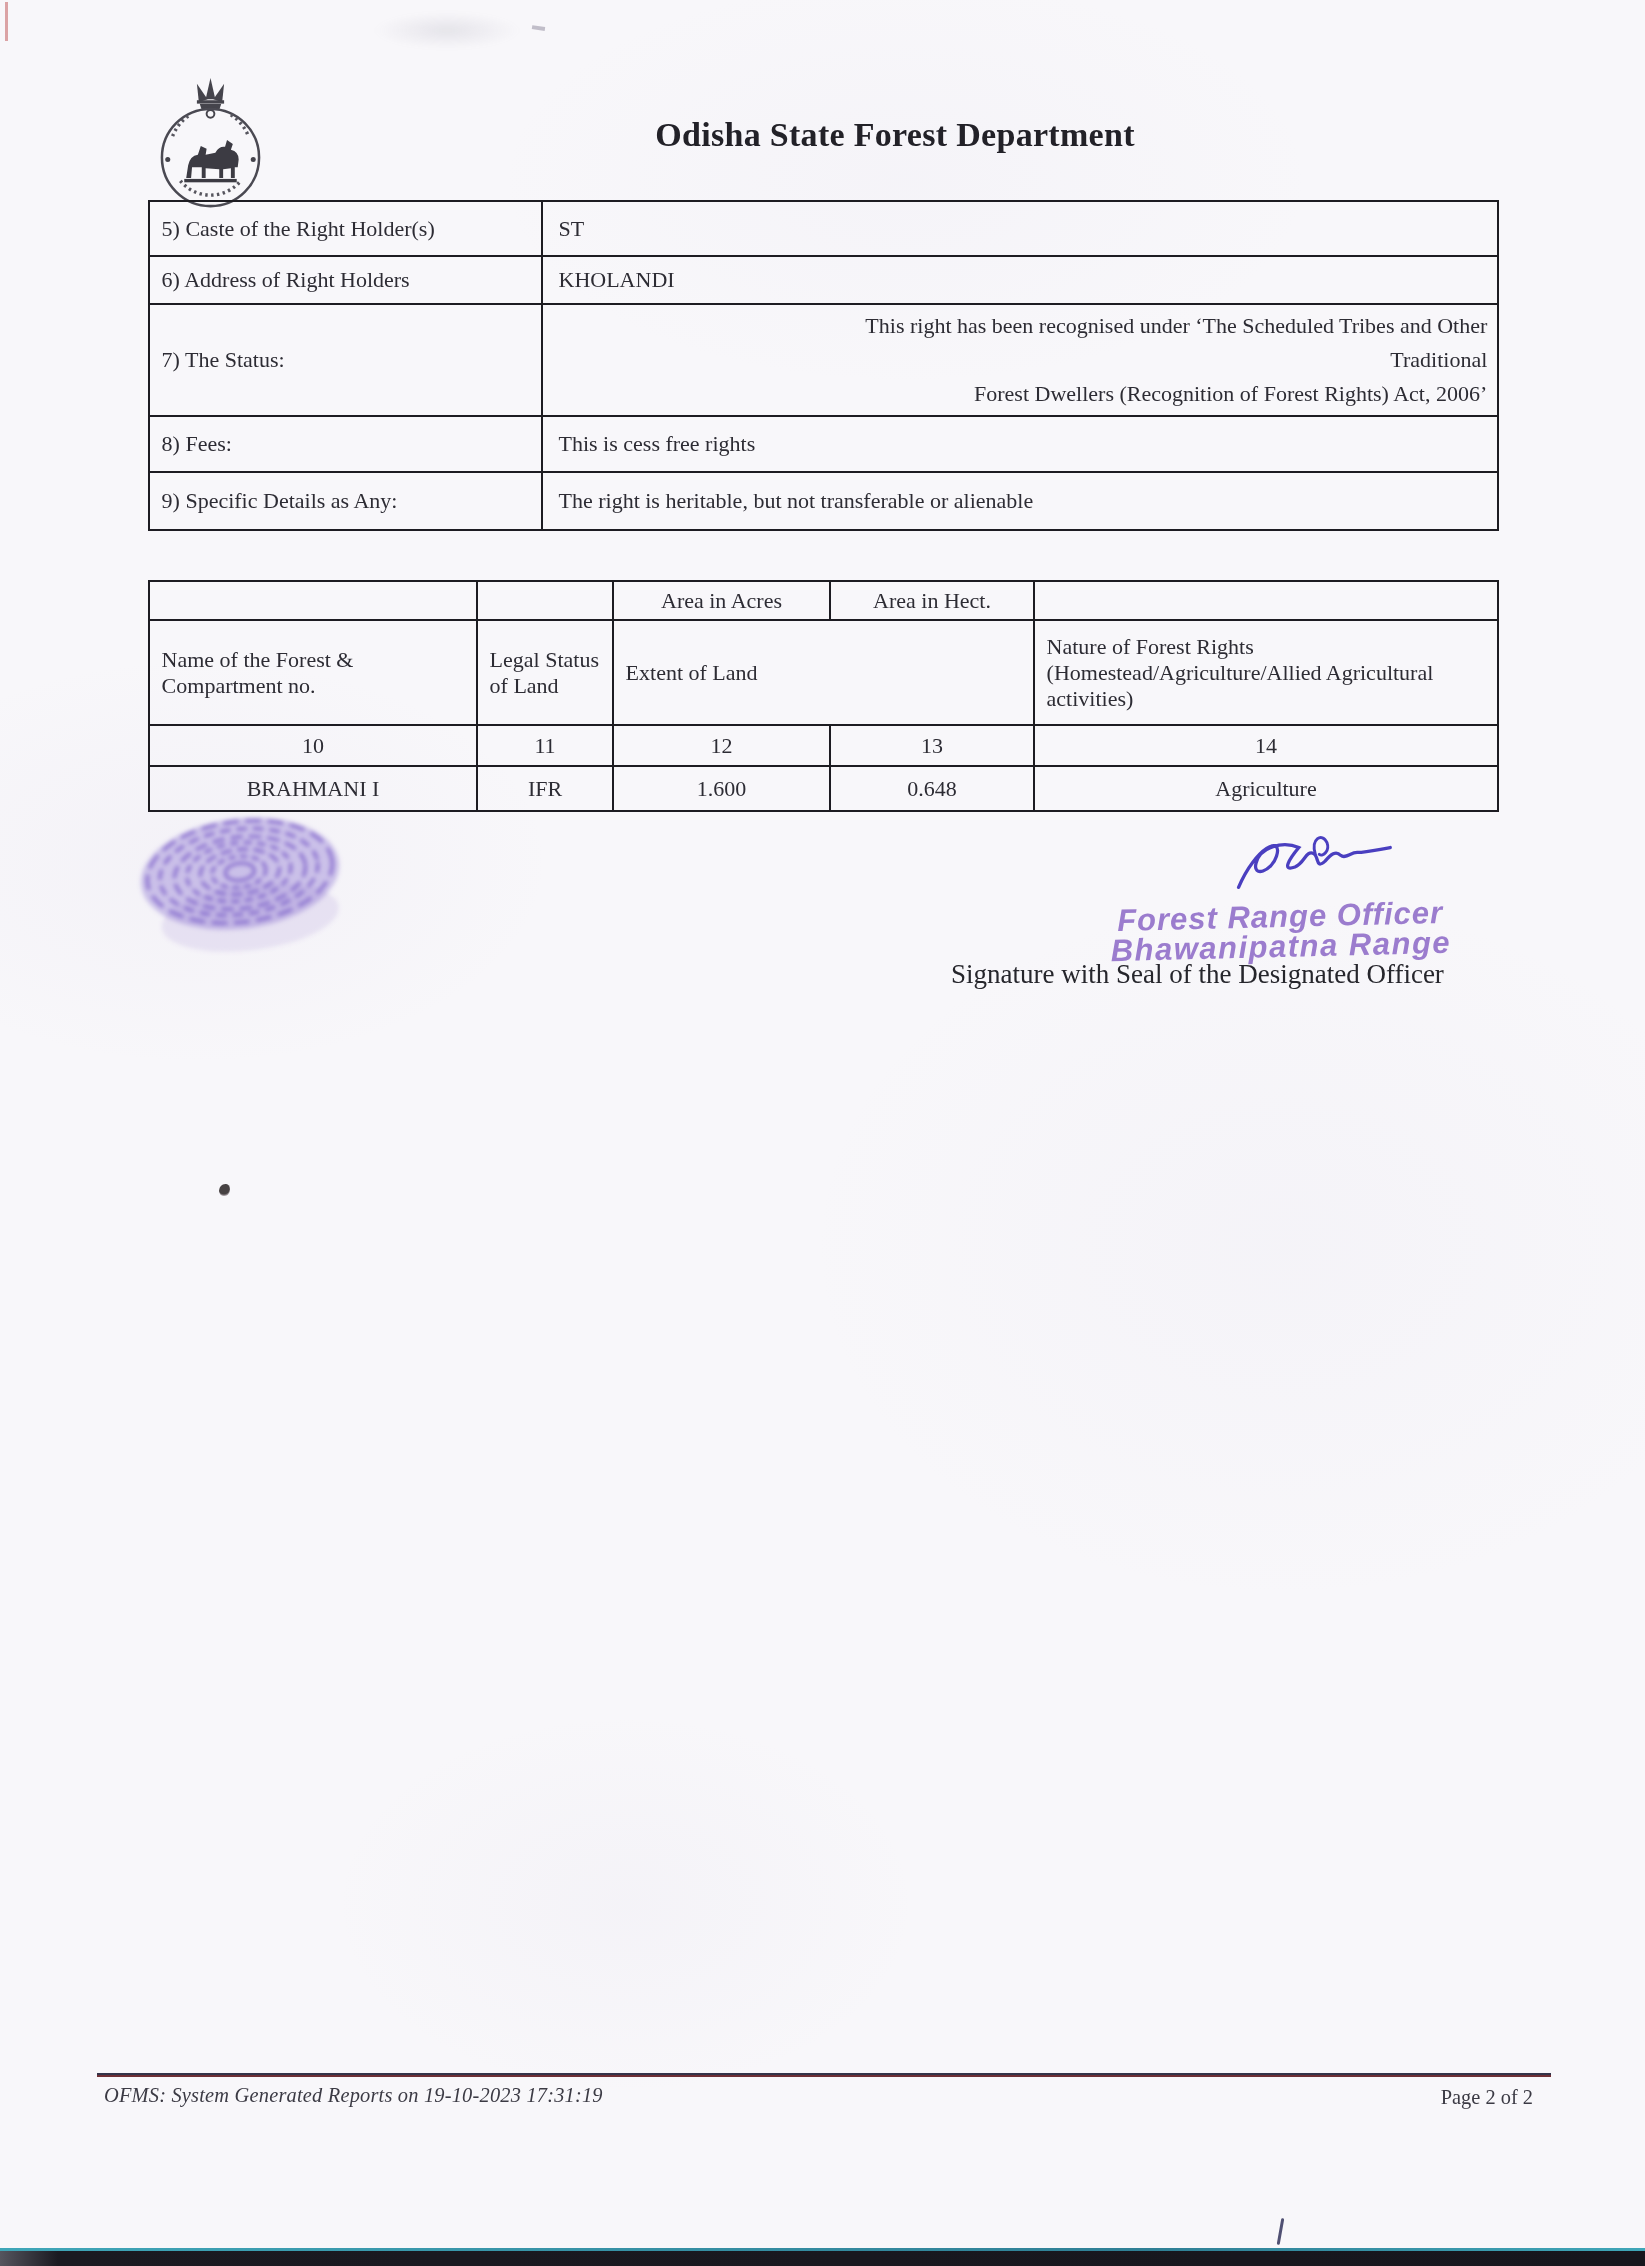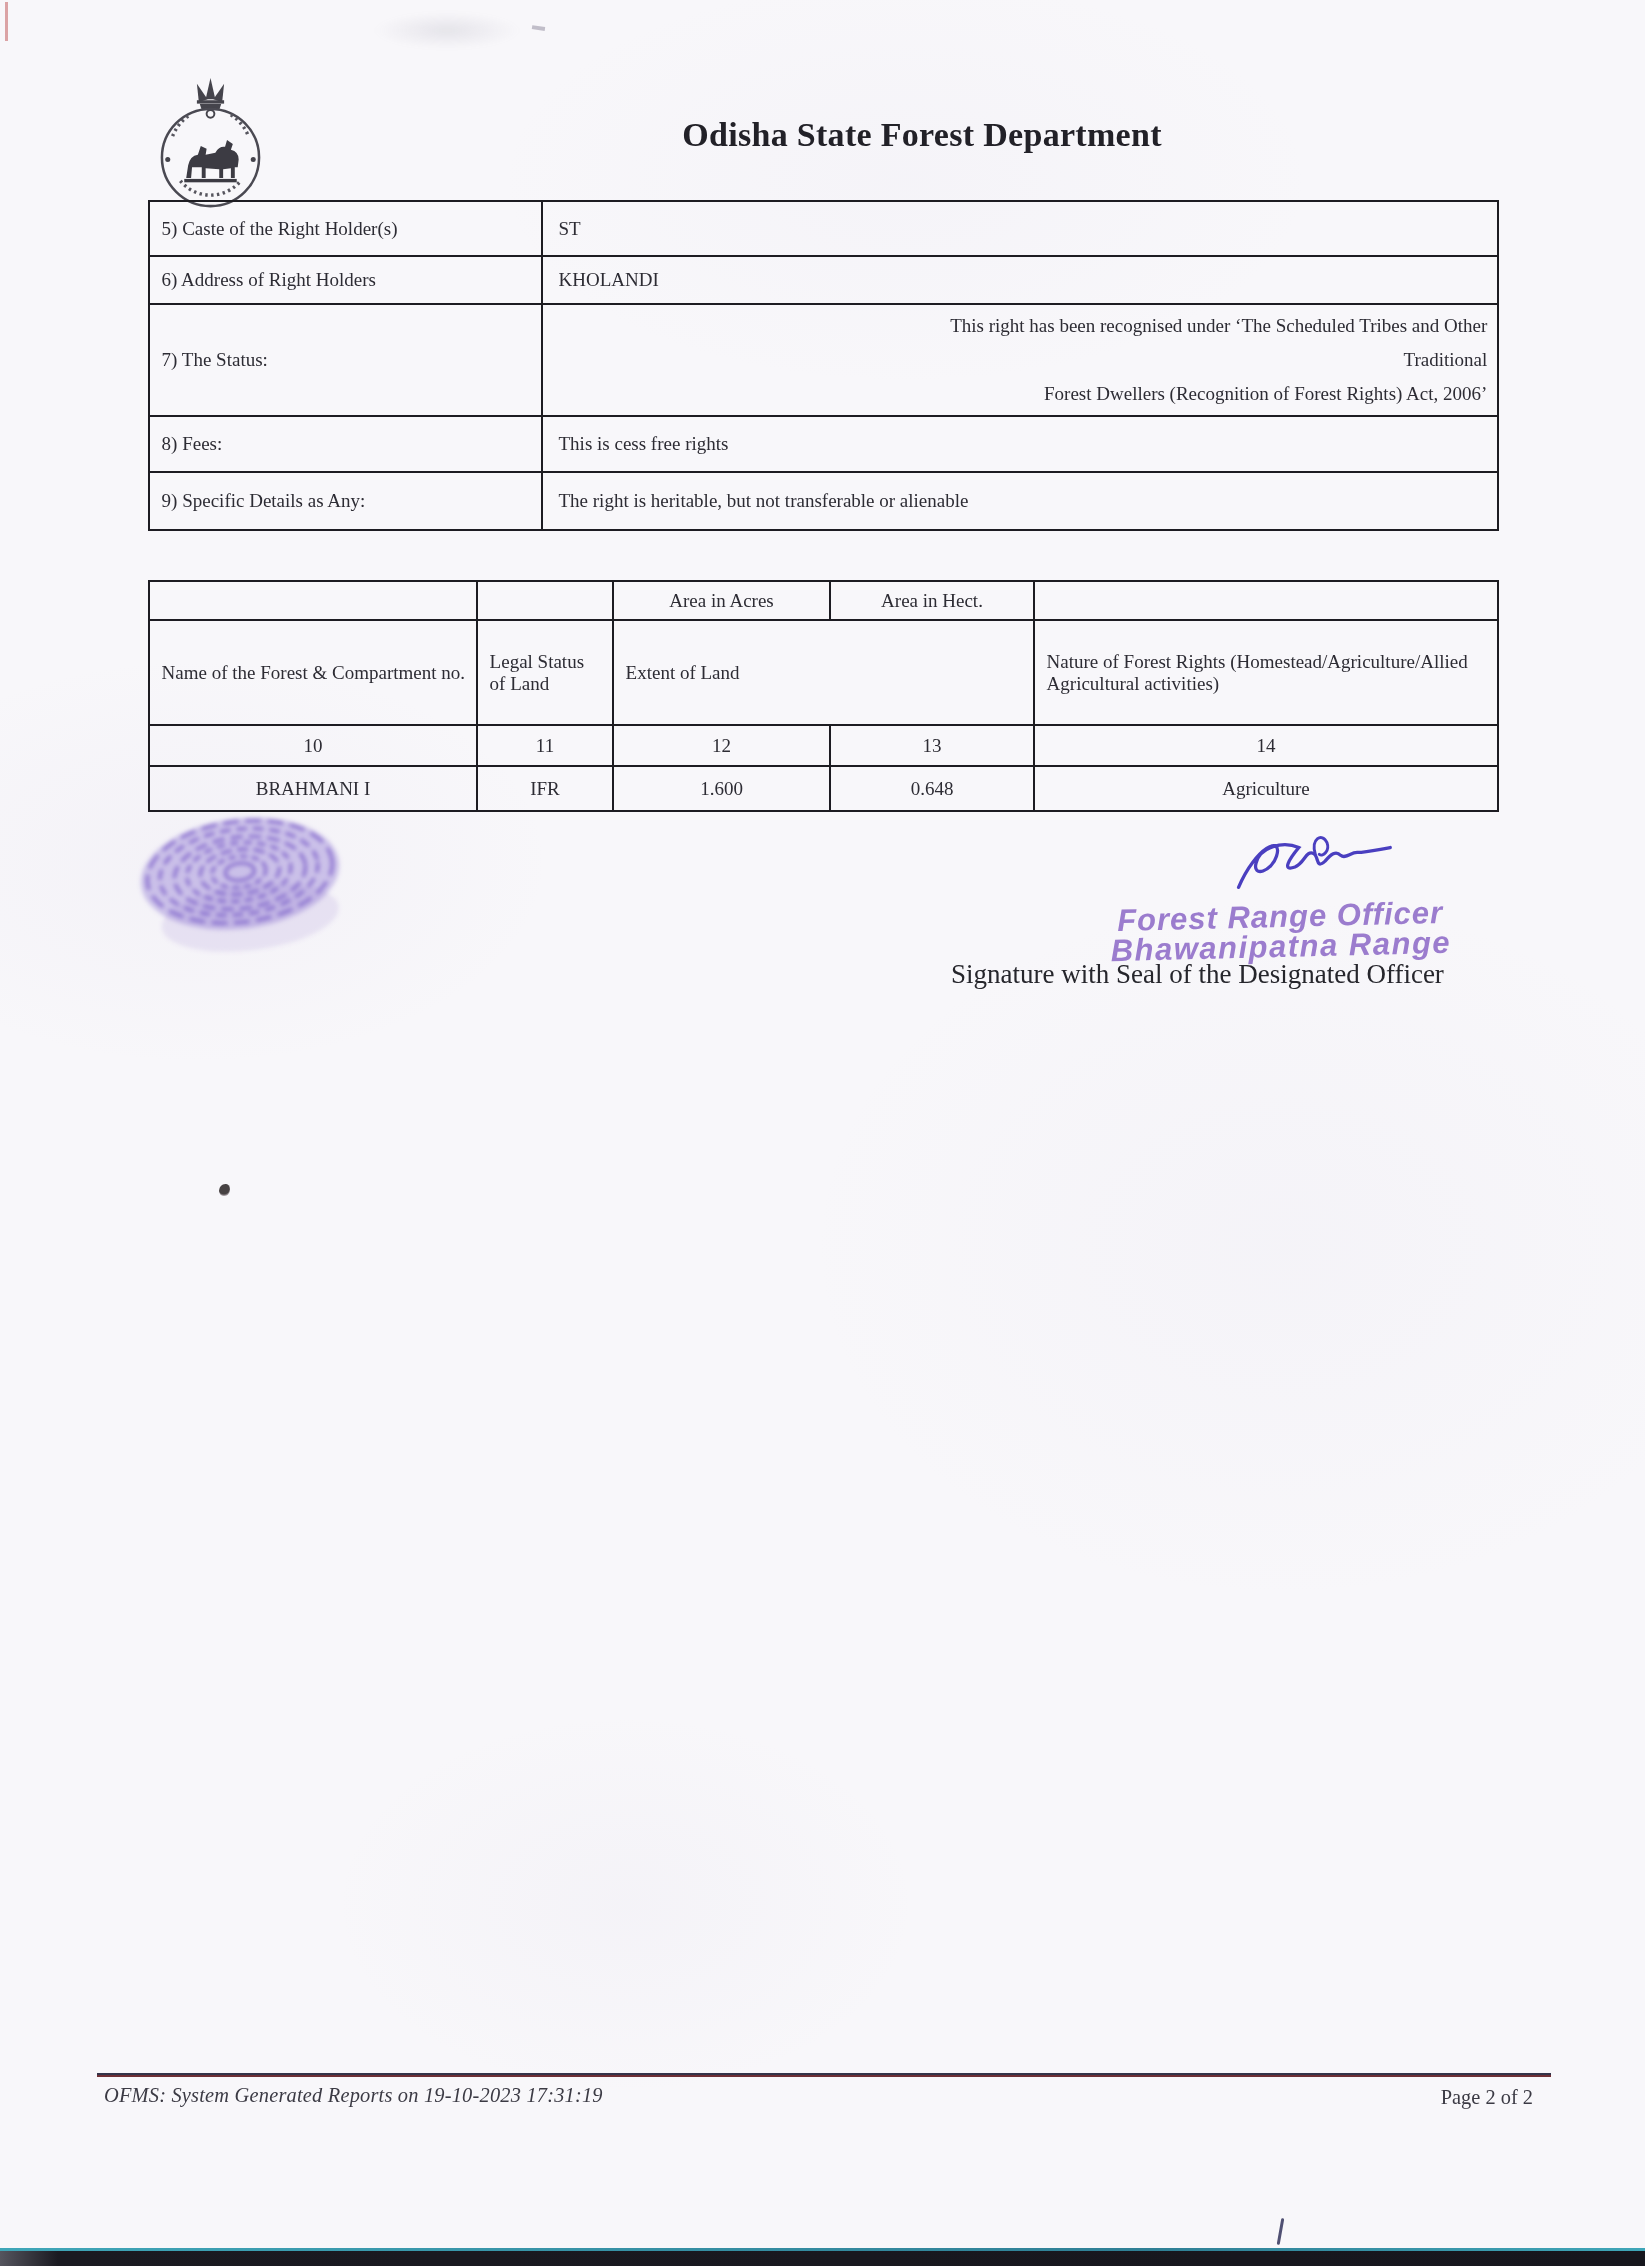--- a/index.html
+++ b/index.html
@@ -17,27 +17,27 @@
   :root{
     --ink:#2d2c34;
     --border:#1d1c22;
     --stamp:#8f6cc8;
     --sig:#4a3fc0;
     --thumb:#7a5ec9;
   }
   
   .emblem{position:absolute; left:153px; top:74px;}
   .doc-title{
-    position:absolute; left:621px; top:116px; width:602px;
+    position:absolute; left:594px; top:116px; width:602px;
     font-size:34px; font-weight:bold; text-align:center;
     letter-spacing:0.3px; color:#222128; margin:0;
   }
   
   table{border-collapse:collapse; table-layout:fixed;}
-  td{border:2.9px solid var(--border); font-size:19px; color:var(--ink);
+  td{border:2.9px solid var(--border); font-size:22px; color:var(--ink);
      padding:3.9px 9.7px 3.9px 11.6px; vertical-align:middle; overflow:hidden;}
   .t1{position:absolute; left:148px; top:200px; width:1351px;}
   .t1 .val{padding-left:15.5px;border-radius:15px;}
   .t1 .multiline div{line-height:34px;text-align:right;}
   .t2{position:absolute; left:148px; top:580px; width:1351px;}
   .t2 td{padding:3.9px 7.8px 3.9px 11.6px;}
   .t2 .ctr{text-align:center; padding:1.9px 3.9px;}
   
   .thumbprint{position:absolute; left:121px; top:796px;}
   .thumbprint .ring{stroke:var(--thumb); fill:none;}

